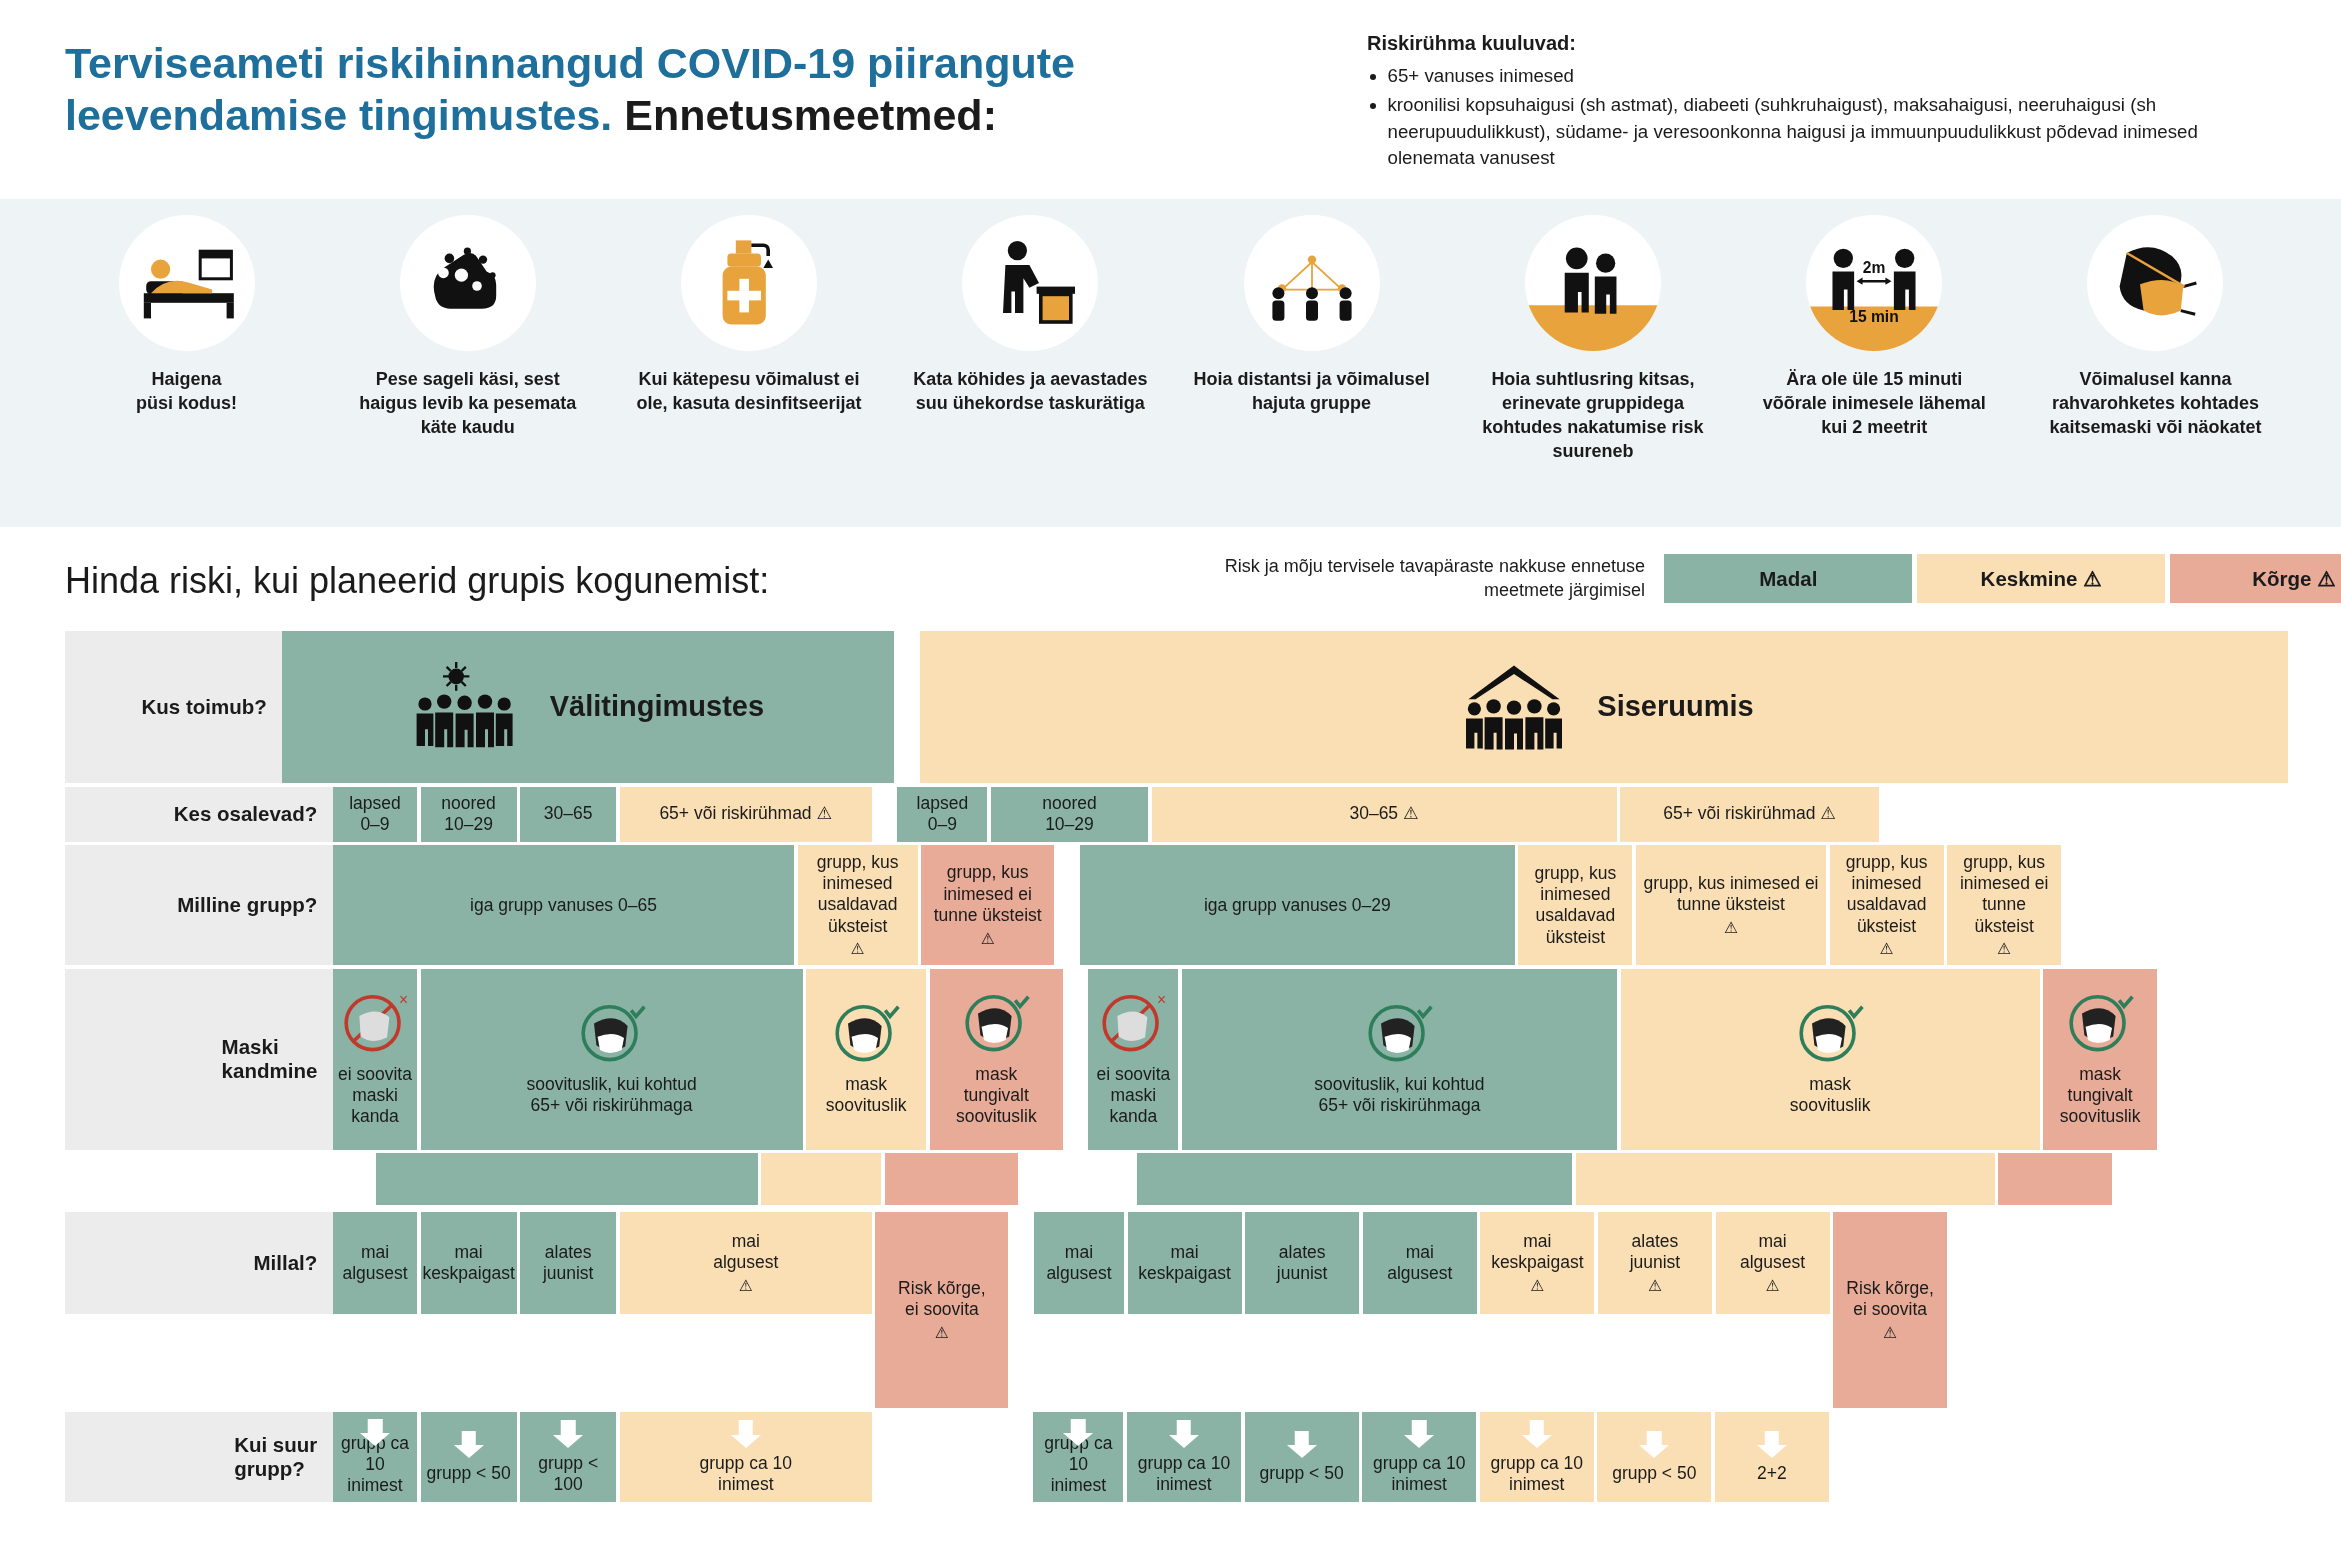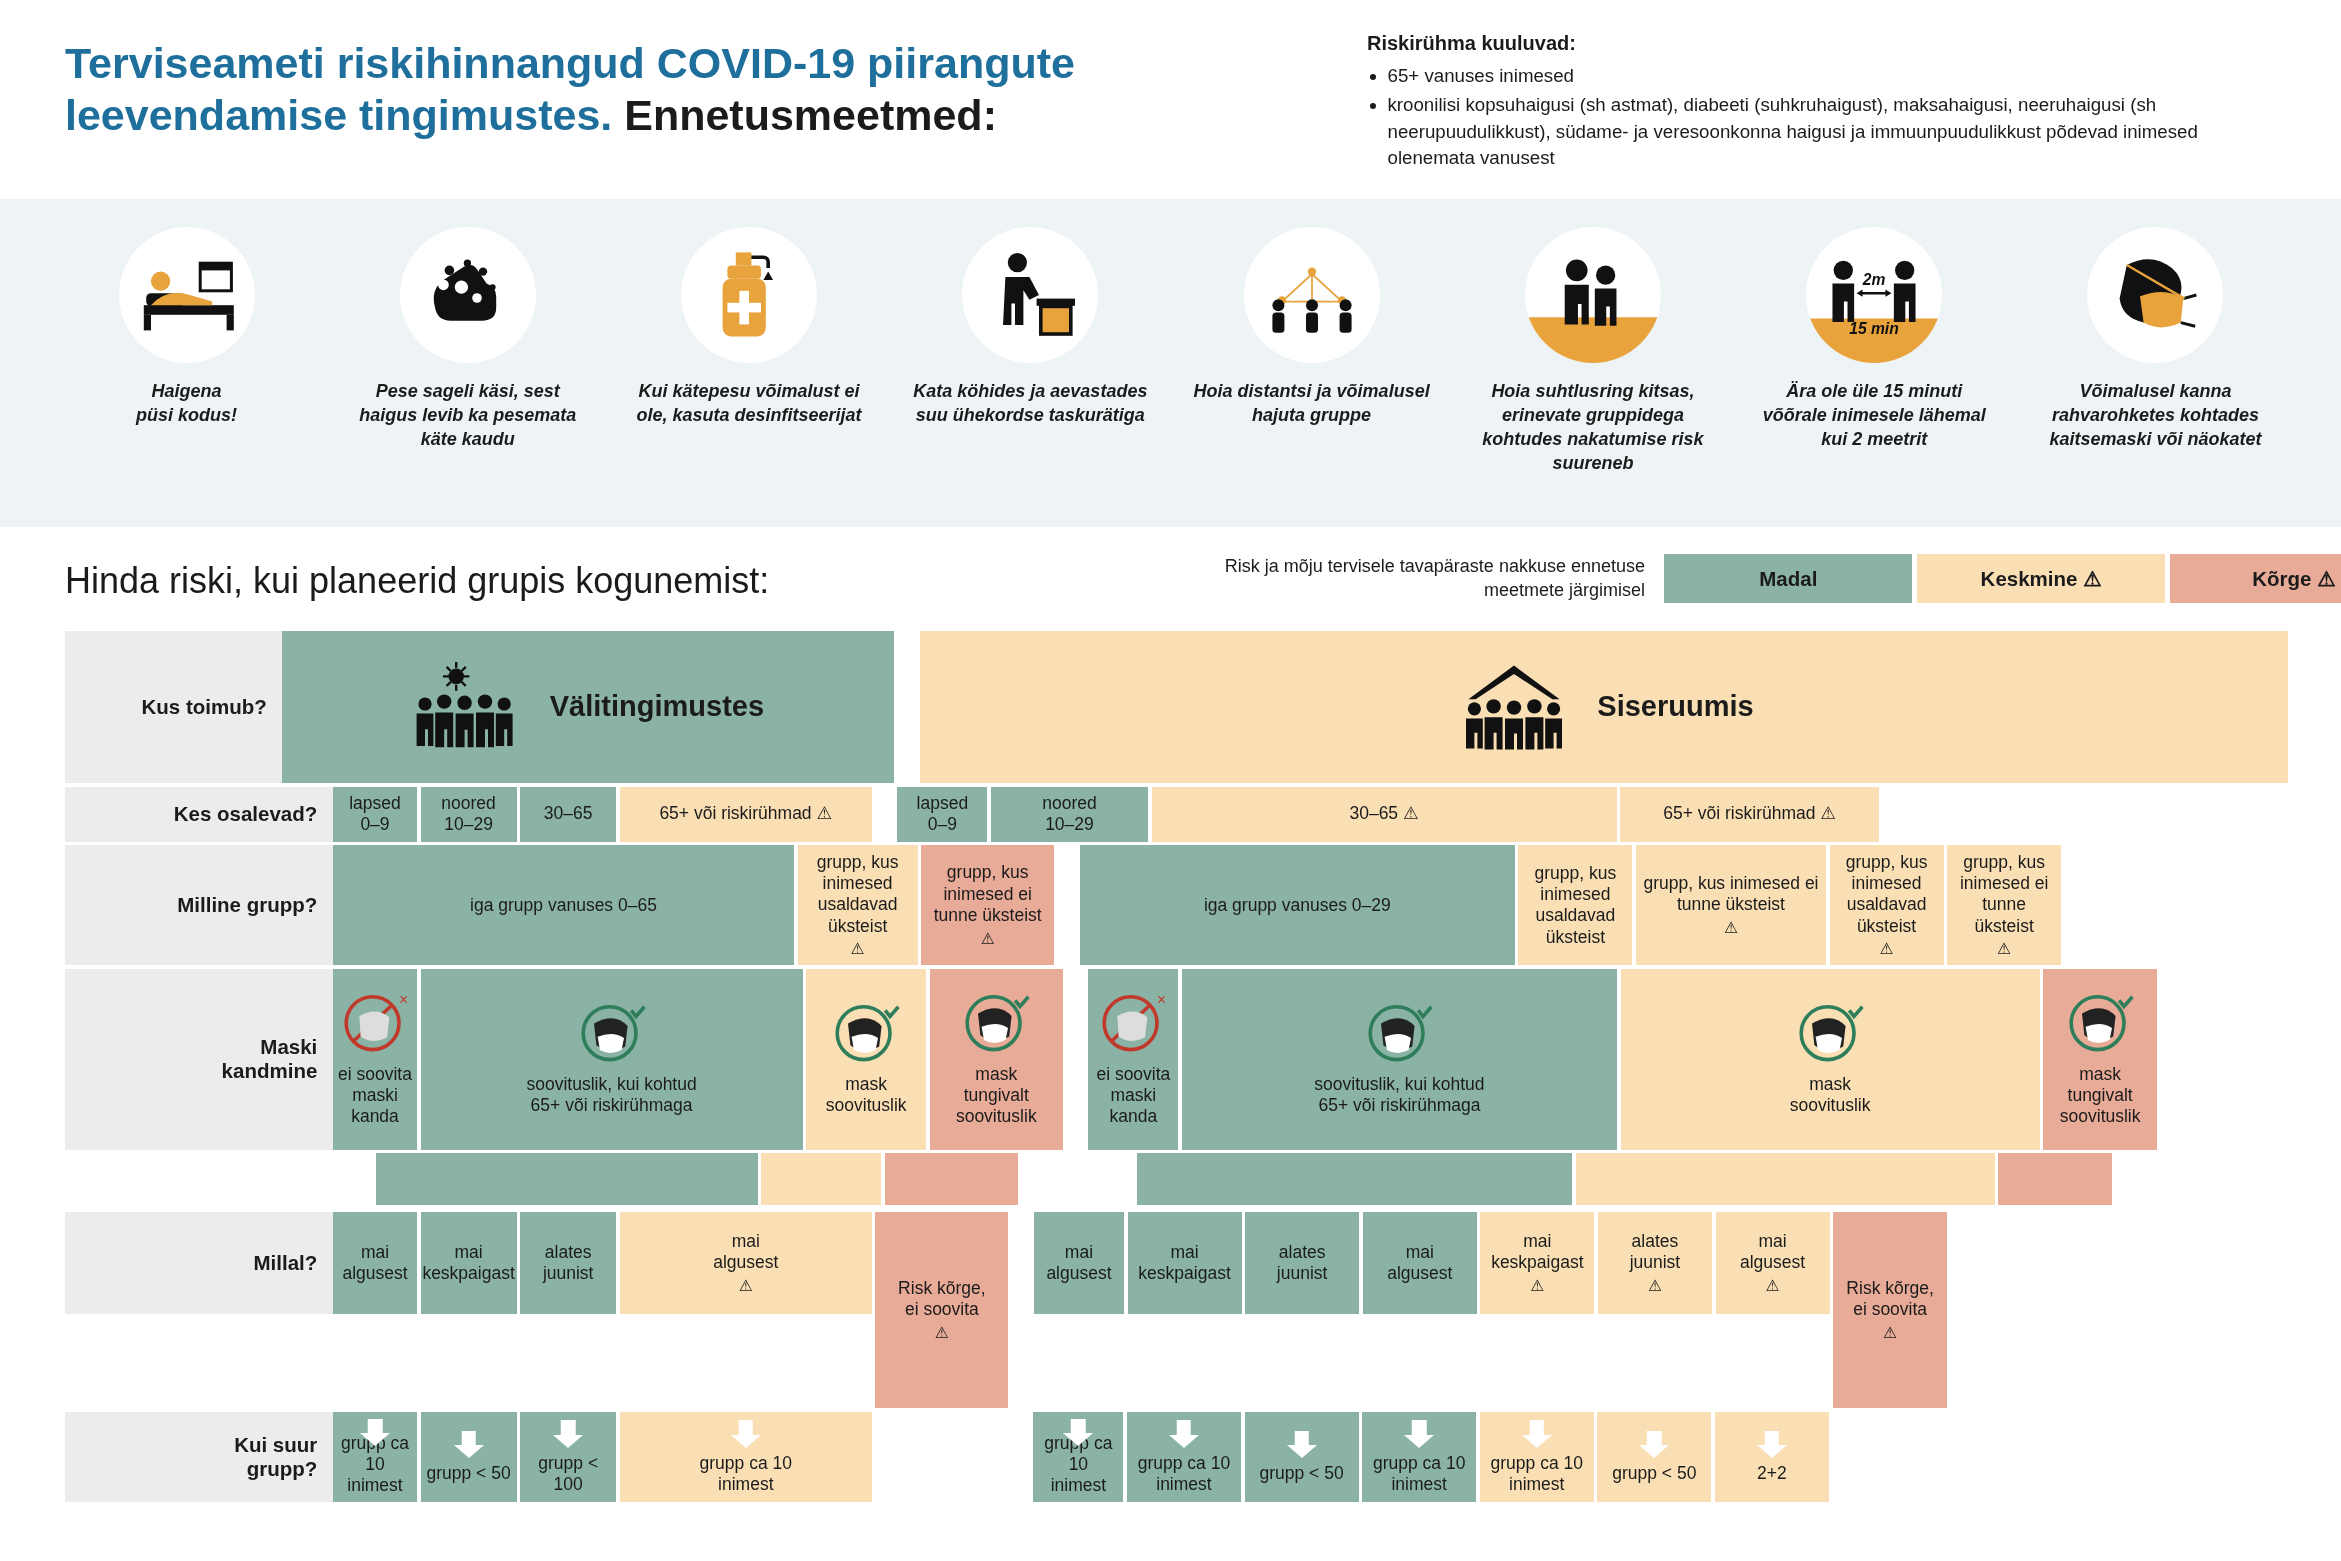--- a/index.html
+++ b/index.html
@@ -23,21 +23,21 @@
   .riskgroup .rg-title{font-weight:bold;margin-bottom:6px;font-size:20px;}
   .riskgroup ul{margin:0;padding-left:20.5px;}
   .riskgroup li{margin-bottom:2.4px;}
 
   
   .measures{
     position:absolute;left:0;top:199px;width:2342px;height:328px;
     background:#eef3f6;
     display:flex;justify-content:space-between;padding:0 66px;box-sizing:border-box;
   }
-  .measure{width:241px;padding-top:28px;text-align:center;font-style:italic;}
+  .measure{width:241px;padding-top:16px;text-align:center;}
   .circle{
     width:136px;height:136px;border-radius:50%;background:#ffffff;
     margin:0 auto 15.7px auto;position:relative;overflow:hidden;
     display:flex;align-items:center;justify-content:center;
   }
   .measure .cap{font-size:18px;line-height:1.34;font-weight:bold;}
 
   
   .sectionTitle{
     position:absolute;left:65px;top:560px;font-size:36px;font-weight:normal;color:#1b1b1b;
@@ -48,21 +48,21 @@
     width:248px;height:49px;display:flex;align-items:center;justify-content:center;
     font-size:20.5px;font-weight:bold;margin-left:4.8px;
   }
   .chip.madal{background:#8ab3a6;}
   .chip.kesk{background:#fadfb4;}
   .chip.korge{background:#e8ab97;}
 
   
   .grid{position:absolute;left:65px;top:631px;width:2223px;}
   .rowlabel{
-    width:268px;text-align:right;padding-right:15.7px;box-sizing:border-box;
+    width:268px;padding-right:15.7px;box-sizing:border-box;
     font-size:20.5px;font-weight:bold;background:#ececec;
     display:flex;align-items:center;justify-content:flex-end;
   }
   .rowline{display:flex;margin-bottom:3.6px;}
   .cells{display:flex;flex:1;}
   .cell{
     box-sizing:border-box;display:flex;flex-direction:column;align-items:center;justify-content:center;
     text-align:center;font-size:17.5px;line-height:1.22;padding:4.8px 3.6px;margin-right:3.6px;
   }
   .cell:last-child{margin-right:0;}

